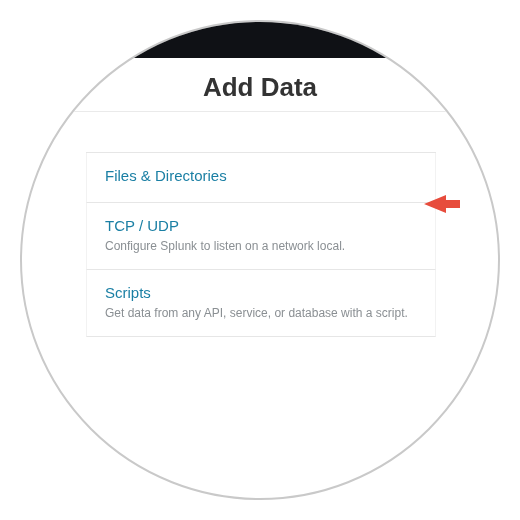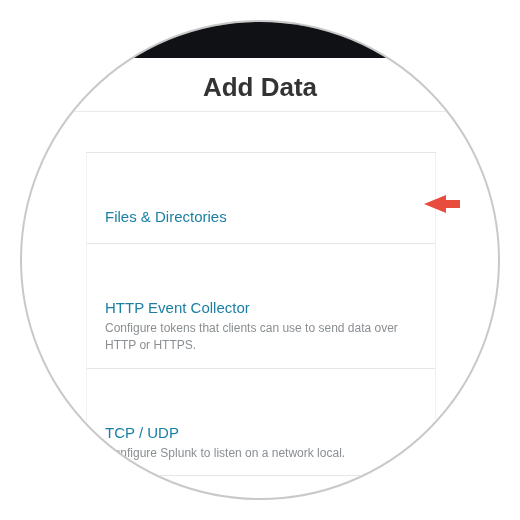--- a/index.html
+++ b/index.html
@@ -64,21 +64,20 @@
       border-left: 1px solid #f2f2f2;
       border-right: 1px solid #f2f2f2;
       padding: 14px 16px 14px 18px;
       cursor: pointer;
     }
     .row-title {
       font-size: 15px;
       color: #1a7fa4;
       font-weight: 400;
       margin-bottom: 4px;
-      margin-top: 41px;
     }
     .row-desc {
       font-size: 12px;
       color: #8a8f93;
       line-height: 1.4;
     }
     .arrow {
       position: absolute;
       top: 168px;
       left: 400px;
@@ -95,28 +94,25 @@
   <div class="page-header">
     <div class="page-title">Add Data</div>
   </div>
   <div class="page-sub">Select S</div>
 
   <div class="list">
     <div class="row">
       <div class="row-title">Files &amp; Directories</div>
     </div>
     <div class="row">
-      <div class="row-title">HTTP Event Collector</div>
-      <div class="row-desc">Configure tokens that clients can use to send data over HTTP or HTTPS.</div>
-    </div>
-    <div class="row">
       <div class="row-title">TCP / UDP</div>
       <div class="row-desc">Configure Splunk to listen on a network local.</div>
     </div>
     <div class="row">
       <div class="row-title">Scripts</div>
+      <div class="row-desc">Get data from any API, service, or database with a script.</div>
     </div>
   </div>
 
   <svg class="arrow" viewBox="0 0 40 28">
     <path d="M 2 14 L 24 5 L 24 10 L 38 10 L 38 18 L 24 18 L 24 23 Z" fill="#e74c3c"></path>
   </svg>
 </div>
 
 </body></html>

